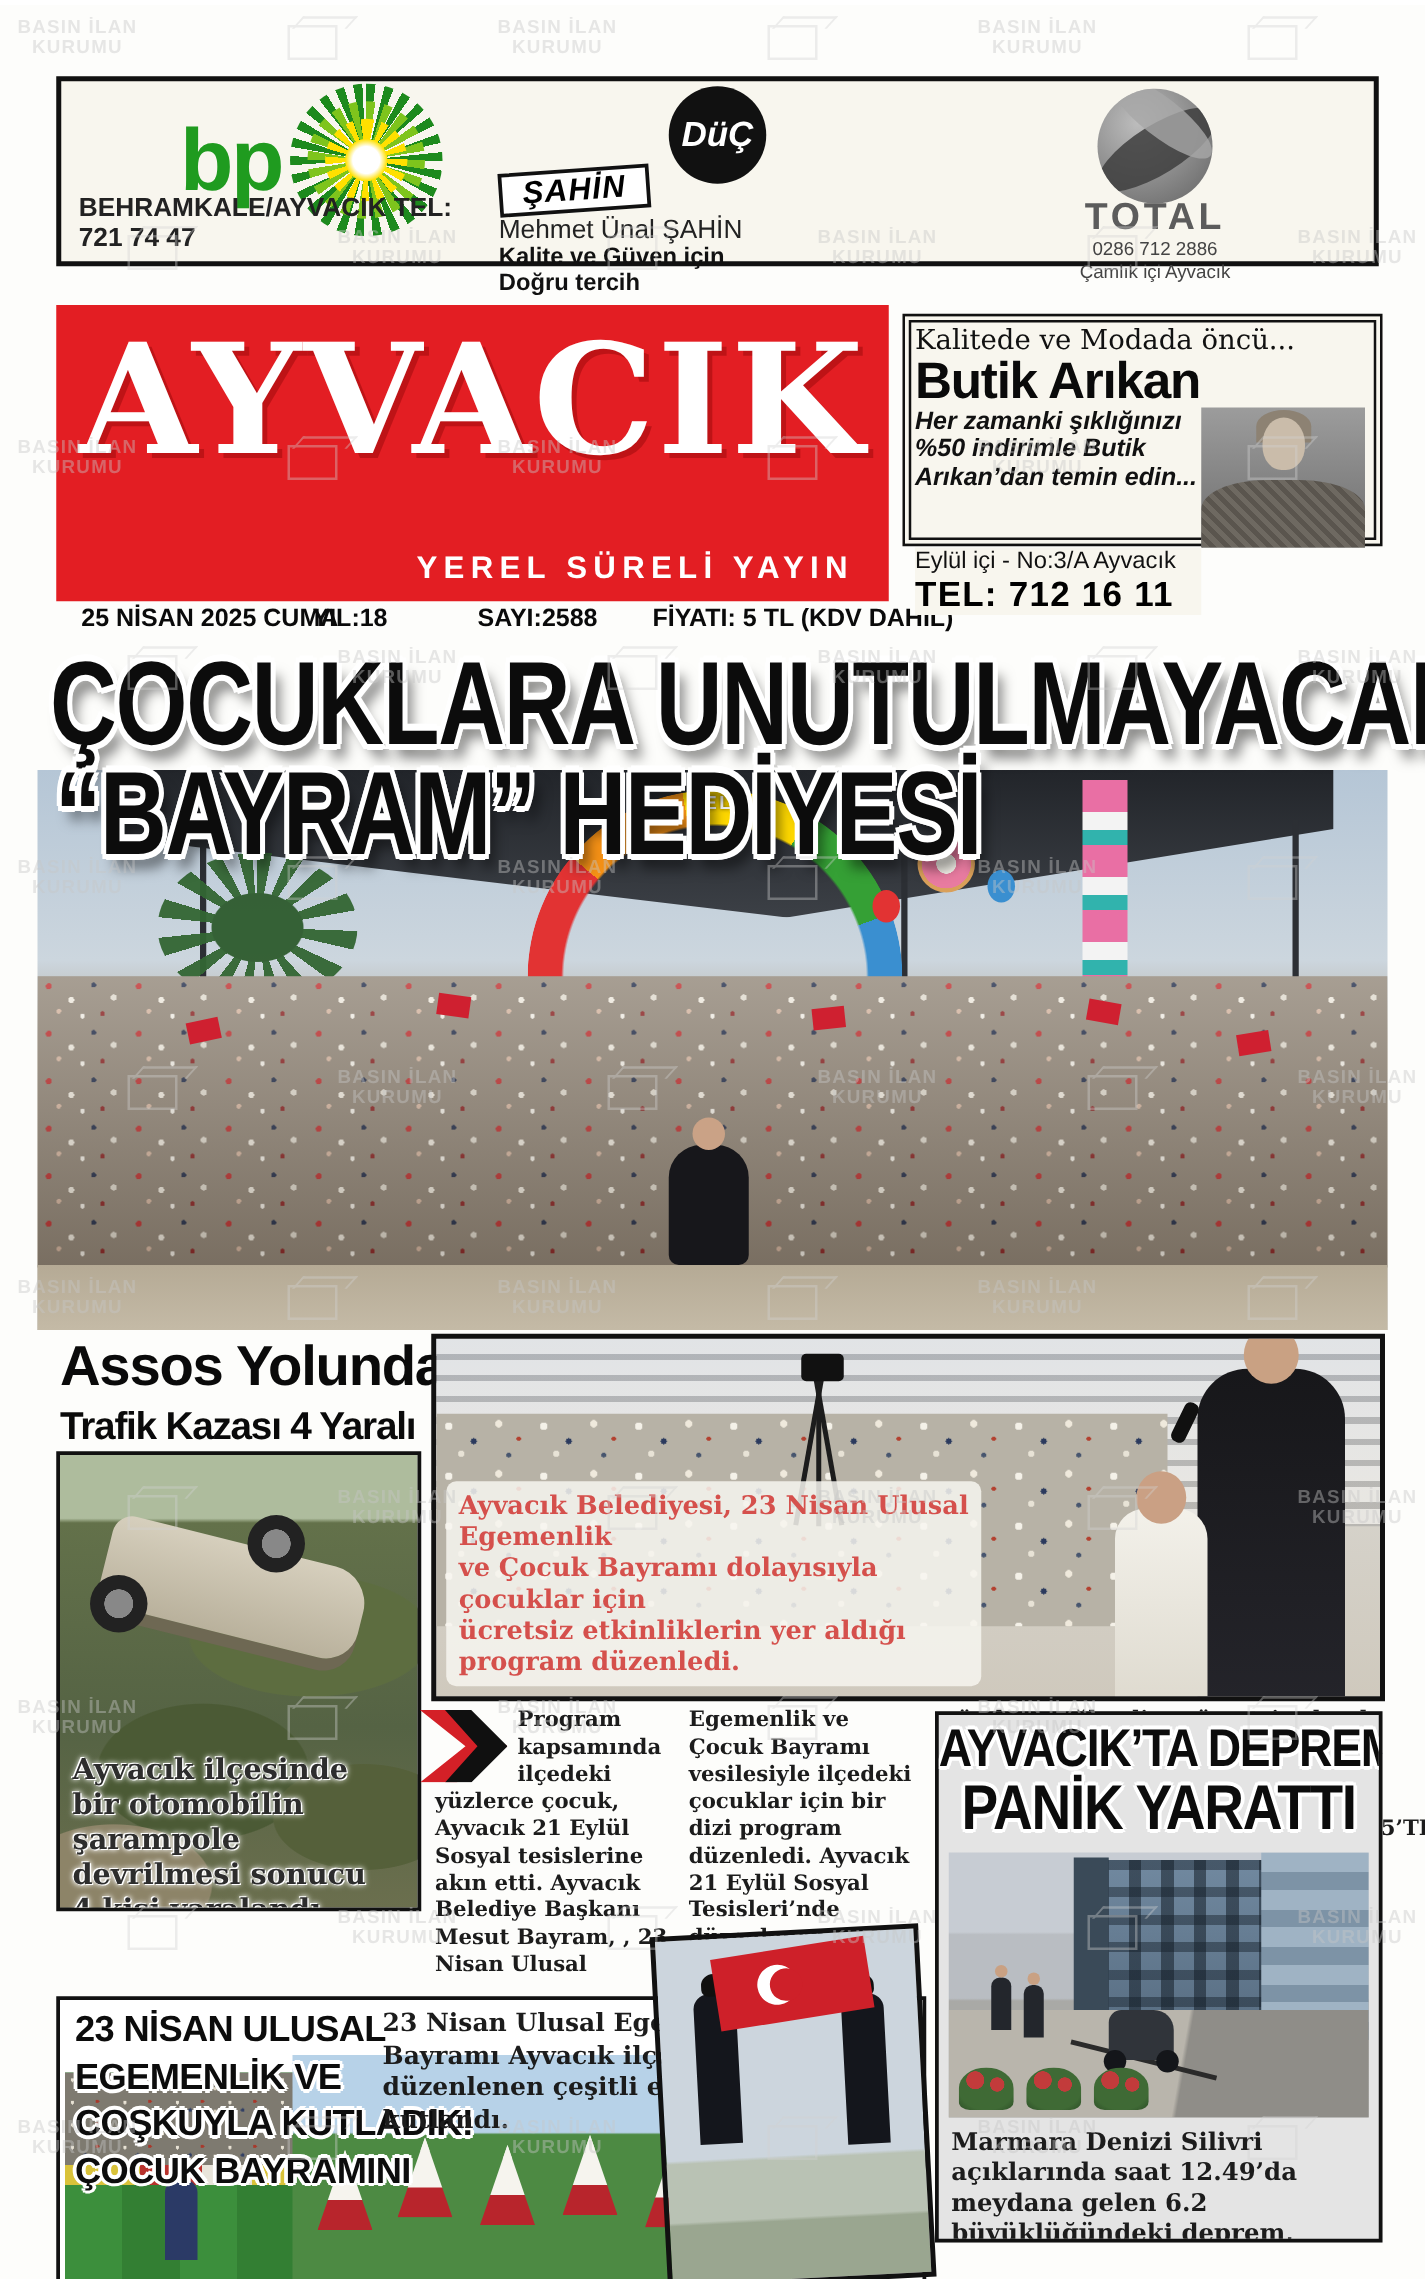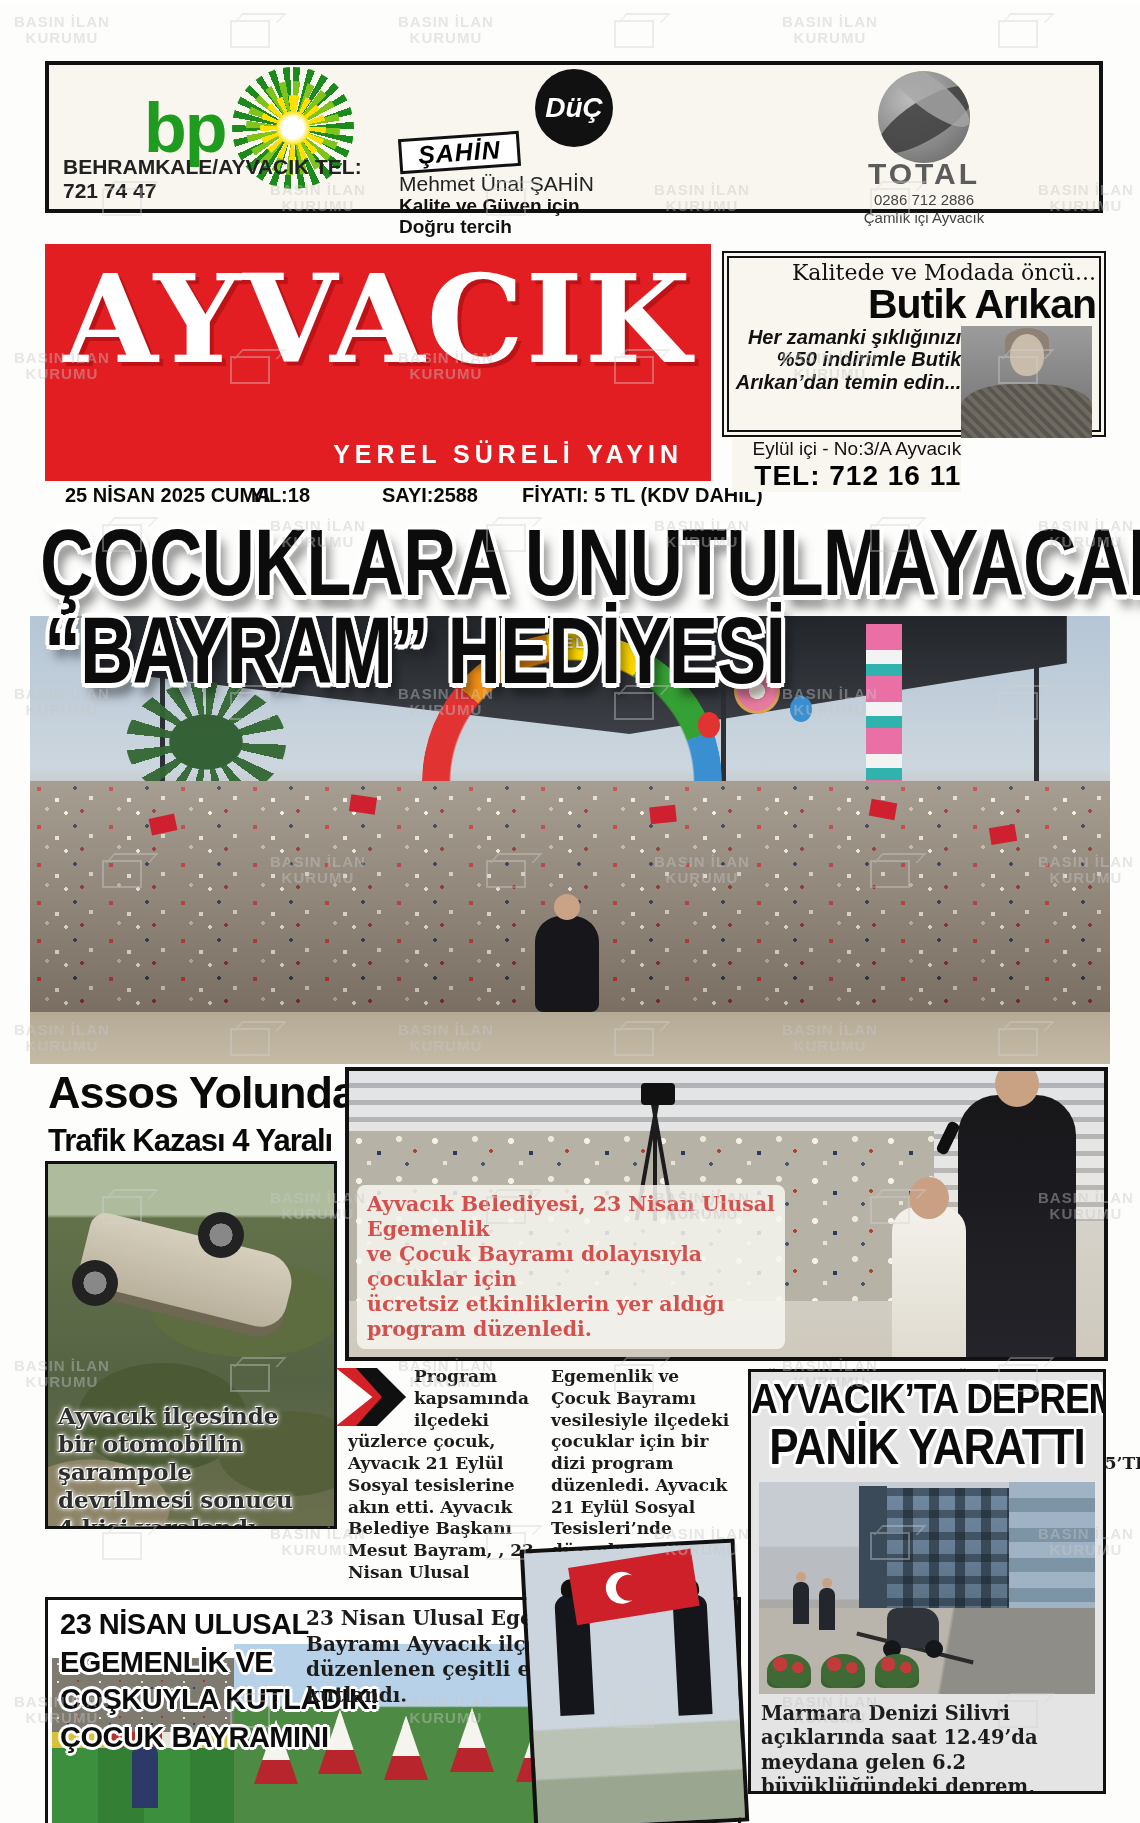--- a/index.html
+++ b/index.html
@@ -57,21 +57,21 @@
   #masthead { left:45px; top:240px; width:666px; height:237px; background:#e31e23; color:#fff; }
   .mast-title { position:absolute; left:0; right:0; top:14px; text-align:center;
                 font-family:"DejaVu Serif", serif; font-weight:bold; font-size:122px;
                 letter-spacing:2px; line-height:1.0; text-shadow:4px 4px 0 rgba(120,0,0,.35); }
   .mast-sub { position:absolute; right:28px; bottom:12px; font-size:25px; font-weight:bold;
               letter-spacing:5px; }
 
   
   #butik { left:722px; top:247px; width:384px; height:186px; background:#f8f6ee;
            border:2px solid #111; box-shadow:inset 0 0 0 3px #f8f6ee, inset 0 0 0 5px #111;
-           padding:7px 8px 4px; text-align:right; }
+           padding:7px 8px 4px; text-align:left; }
   .butik-tag { font-family:"DejaVu Serif", serif; font-size:22px; color:#111; }
   .butik-brand { font-size:41px; font-weight:bold; letter-spacing:-1px; color:#0a0a0a; line-height:.95; }
   .butik-row { display:flex; margin-top:2px; }
   .butik-promo { width:63%; font-style:italic; font-weight:bold; font-size:20px; line-height:1.12; color:#111; }
   .butik-model { width:36%; height:112px; position:relative; overflow:hidden;
                  background:linear-gradient(#9c9c9c,#6e6e6e); }
   .butik-model .head { position:absolute; left:50%; top:8px; width:34px; height:42px; margin-left:-17px;
                  background:#cabcaa; border-radius:50% 50% 45% 45%; }
   .butik-model .hair { position:absolute; left:50%; top:2px; width:44px; height:26px; margin-left:-22px;
                  background:#8d8273; border-radius:50% 50% 0 0; }

